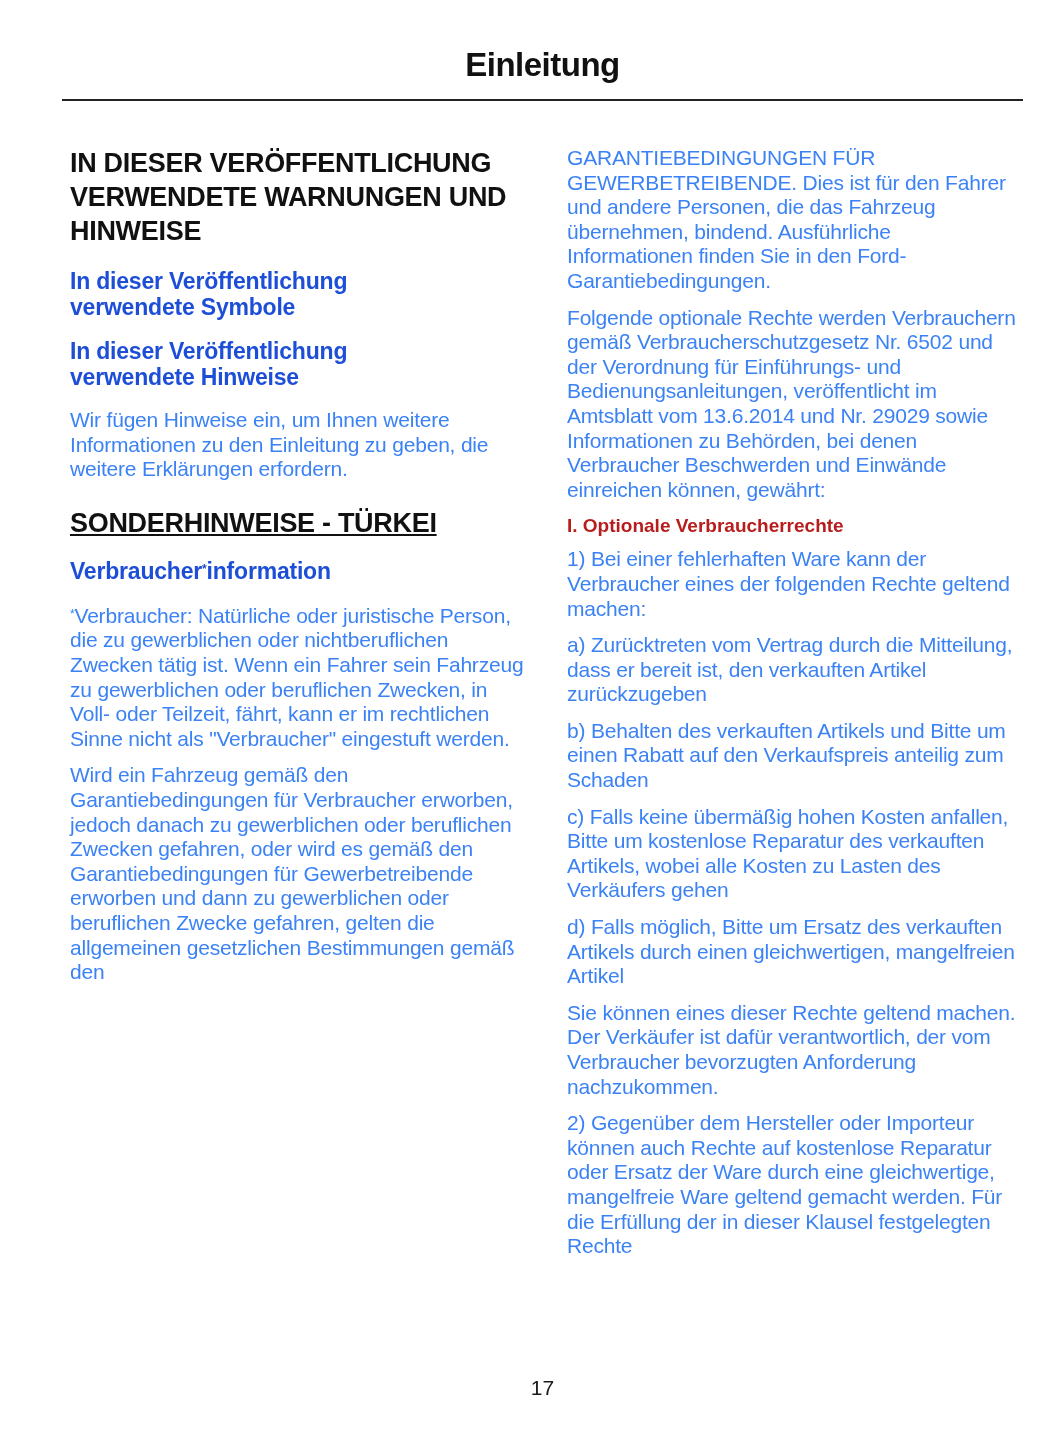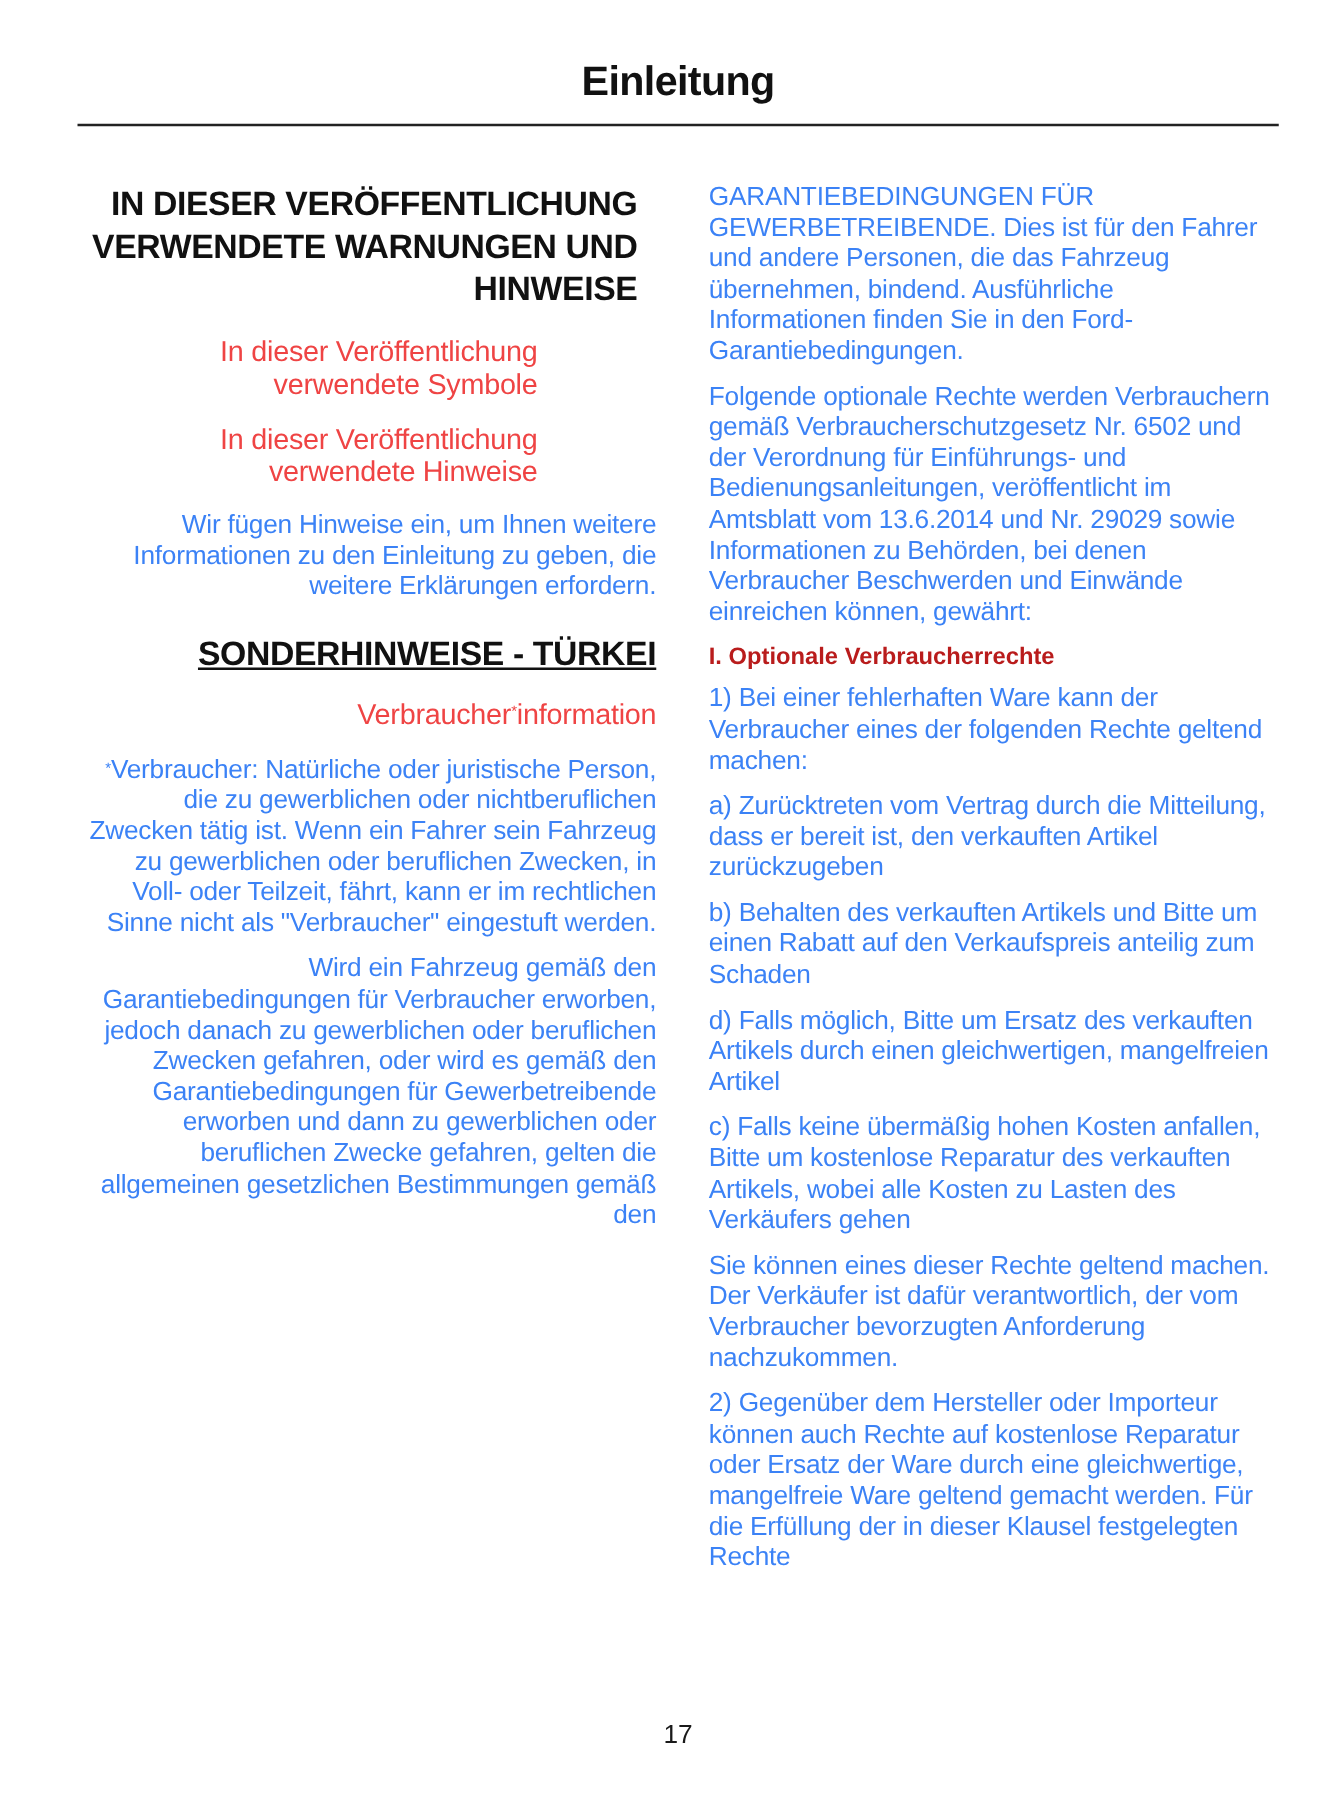--- a/index.html
+++ b/index.html
@@ -10,29 +10,29 @@
   }
   .page-title {
     position: absolute; left: 0; top: 46px; width: 1085px;
     text-align: center; font-size: 33px; font-weight: bold; letter-spacing: -0.5px;
     color: #111;
   }
   .title-rule {
     position: absolute; left: 62px; top: 99px; width: 961px; height: 2px; background: #222;
   }
   .col { position: absolute; top: 146px; width: 455px; }
-  .col-left { left: 70px; text-align: right; }
+  .col-left { left: 70px; }
   .col-right { left: 567px; top: 146px; }
   .h1 {
     font-size: 27px; font-weight: bold; line-height: 34px; margin: 0 0 20px 0;
     letter-spacing: -0.3px; color: #111;
   }
   .h2 {
-    font-size: 23px; font-weight: normal; line-height: 26px; margin: 2px 0 18px 0;
-    letter-spacing: -0.2px; color: #ef4444;
+    font-size: 23px; font-weight: bold; line-height: 26px; margin: 2px 0 18px 0;
+    letter-spacing: -0.2px; color: #1d4ed8;
   }
   .h3 {
     font-size: 19px; font-weight: bold; line-height: 24px; margin: 0 0 9px 0; color: #b91c1c;
   }
   .p {
     font-size: 21px; line-height: 24.6px; margin: 0 0 12px 0; color: #3b82f6;
     letter-spacing: -0.2px;
   }
   sup.star { font-size: 12px; vertical-align: top; position: relative; top: -2px; }
   .page-number {
@@ -62,19 +62,19 @@
   <p class="p">Wird ein Fahrzeug gemäß den Garantiebedingungen für Verbraucher erworben, jedoch danach zu gewerblichen oder beruflichen Zwecken gefahren, oder wird es gemäß den Garantiebedingungen für Gewerbetreibende erworben und dann zu gewerblichen oder beruflichen Zwecke gefahren, gelten die allgemeinen gesetzlichen Bestimmungen gemäß den</p>
 </div>
 
 <div class="col col-right">
   <p class="p">GARANTIEBEDINGUNGEN FÜR GEWERBETREIBENDE. Dies ist für den Fahrer und andere Personen, die das Fahrzeug übernehmen, bindend. Ausführliche Informationen finden Sie in den Ford-Garantiebedingungen.</p>
   <p class="p">Folgende optionale Rechte werden Verbrauchern gemäß Verbraucherschutzgesetz Nr. 6502 und der Verordnung für Einführungs- und Bedienungsanleitungen, veröffentlicht im Amtsblatt vom 13.6.2014 und Nr. 29029 sowie Informationen zu Behörden, bei denen Verbraucher Beschwerden und Einwände einreichen können, gewährt:</p>
   <div class="h3">I. Optionale Verbraucherrechte</div>
   <p class="p">1) Bei einer fehlerhaften Ware kann der Verbraucher eines der folgenden Rechte geltend machen:</p>
   <p class="p">a) Zurücktreten vom Vertrag durch die Mitteilung, dass er bereit ist, den verkauften Artikel zurückzugeben</p>
   <p class="p">b) Behalten des verkauften Artikels und Bitte um einen Rabatt auf den Verkaufspreis anteilig zum Schaden</p>
+  <p class="p">c) Falls keine übermäßig hohen Kosten anfallen, Bitte um kostenlose Reparatur des verkauften Artikels, wobei alle Kosten zu Lasten des Verkäufers gehen</p>
   <p class="p">d) Falls möglich, Bitte um Ersatz des verkauften Artikels durch einen gleichwertigen, mangelfreien Artikel</p>
-  <p class="p">c) Falls keine übermäßig hohen Kosten anfallen, Bitte um kostenlose Reparatur des verkauften Artikels, wobei alle Kosten zu Lasten des Verkäufers gehen</p>
   <p class="p">Sie können eines dieser Rechte geltend machen. Der Verkäufer ist dafür verantwortlich, der vom Verbraucher bevorzugten Anforderung nachzukommen.</p>
   <p class="p">2) Gegenüber dem Hersteller oder Importeur können auch Rechte auf kostenlose Reparatur oder Ersatz der Ware durch eine gleichwertige, mangelfreie Ware geltend gemacht werden. Für die Erfüllung der in dieser Klausel festgelegten Rechte</p>
 </div>
 
 <div class="page-number">17</div>
 
 </body></html>

